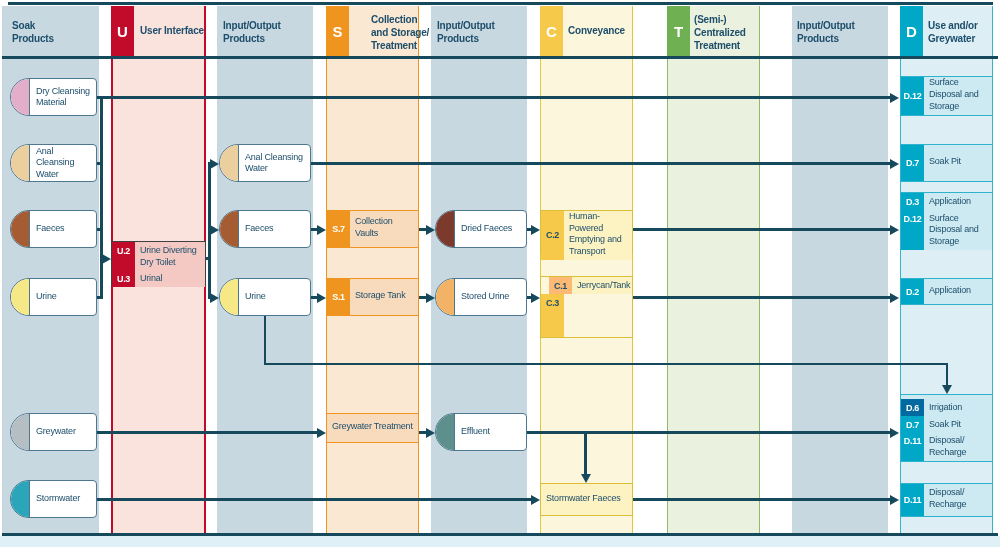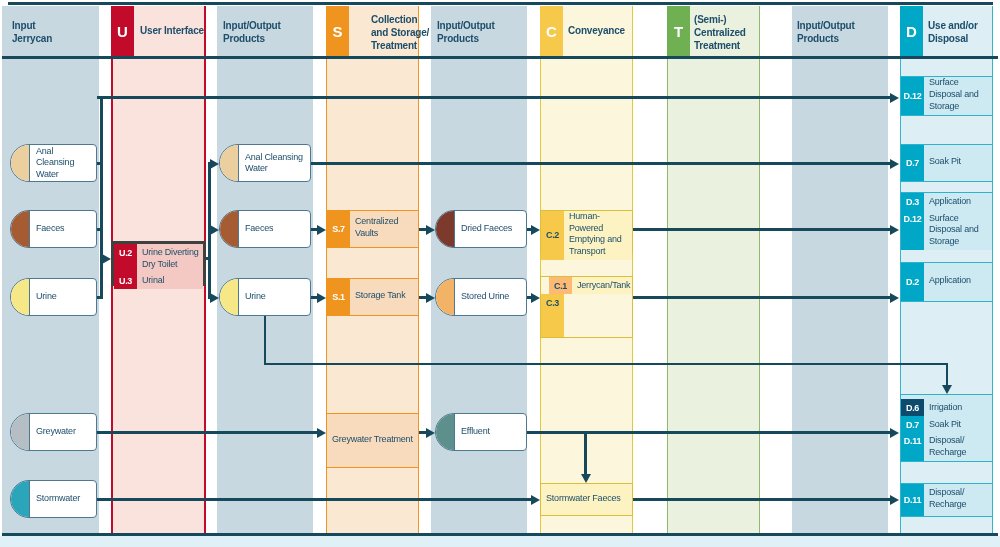--- a/index.html
+++ b/index.html
@@ -58,21 +58,21 @@
   .pcode {
     flex:0 0 23px; box-sizing:border-box; padding-top:4px; text-align:center;
     font-weight:bold; font-size:9px; letter-spacing:-0.3px; color:#fff;
   }
   .plab {
     flex:1 1 auto; box-sizing:border-box; padding:3px 2px 2px 5px;
     font-size:9px; letter-spacing:-0.2px; color:#1d4e6b; line-height:1.3;
   }
   .center .pcode { padding-top:0; display:flex; align-items:center; justify-content:center; }
   .center .plab { padding-top:0; display:flex; align-items:center; }
-  .u { border:3px solid #404040; } .u .plab { background:#f5c9c3; }
+  .u { border:1px solid #404040; } .u .plab { background:#f5c9c3; }
   .s { border:1px solid #ef941e; } .s .plab { background:#f8dabc; }
   .c { border:1px solid #ddbe39; } .c .plab { background:#fdf3c2; } .c .pcode { color:#1d4e6b; }
   .d { border:1px solid #2fb2cb; } .d .plab { background:#cde9f1; }
 </style>
 </head>
 <body>
 
 <div class="canvas">
 
   <div class="band band-io" style="left:2px;width:97px;"></div>
@@ -131,20 +131,24 @@
   <div class="ar" style="left:426px;top:428px;"></div>
   <div class="hl" style="left:527px;top:431px;width:363px;"></div>
   <div class="ar" style="left:890px;top:428px;"></div>
   <div class="vl" style="left:584px;top:431px;height:44px;"></div>
   <div class="ad" style="left:581px;top:474px;"></div>
   <div class="hl" style="left:97px;top:498px;width:434px;"></div>
   <div class="ar" style="left:531px;top:495px;"></div>
   <div class="hl" style="left:633px;top:498px;width:257px;"></div>
   <div class="ar" style="left:890px;top:495px;"></div>
 
+  <div class="pill" style="left:10px;top:78px;width:87px;">
+    <div class="cap" style="background-color: rgb(227, 174, 201);"></div>
+    <div class="plabel">Dry Cleansing Material</div>
+  </div>
   <div class="pill" style="left:10px;top:144px;width:87px;">
     <div class="cap" style="background-color: rgb(236, 207, 159);"></div>
     <div class="plabel">Anal Cleansing Water</div>
   </div>
   <div class="pill" style="left:10px;top:210px;width:87px;">
     <div class="cap" style="background-color: rgb(166, 92, 51);"></div>
     <div class="plabel">Faeces</div>
   </div>
   <div class="pill" style="left:10px;top:278px;width:87px;">
     <div class="cap" style="background-color: rgb(246, 231, 135);"></div>
@@ -192,32 +196,32 @@
     </div>
     <div class="prow">
       <div class="pcode" style="background-color: rgb(194, 11, 43);">U.3</div>
       <div class="plab">Urinal</div>
     </div>
   </div>
 
   <div class="proc s center" style="left:326px;top:210px;width:93px;height:38px;">
     <div class="prow">
       <div class="pcode" style="background-color: rgb(239, 148, 30);">S.7</div>
-      <div class="plab">Centralized Vaults</div>
+      <div class="plab">Collection Vaults</div>
     </div>
   </div>
 
   <div class="proc s center" style="left:326px;top:278px;width:93px;height:38px;">
     <div class="prow">
       <div class="pcode" style="background-color: rgb(239, 148, 30);">S.1</div>
       <div class="plab">Storage Tank</div>
     </div>
   </div>
 
-  <div class="proc s center" style="left:326px;top:413px;width:93px;height:55px;">
+  <div class="proc s center" style="left:326px;top:413px;width:93px;height:30px;">
     <div class="prow">
       <div class="plab">Greywater Treatment</div>
     </div>
   </div>
 
   <div class="proc c center" style="left:540px;top:210px;width:93px;height:44px;">
     <div class="prow">
       <div class="pcode" style="background-color: rgb(246, 201, 74);">C.2</div>
       <div class="plab">Human-Powered Emptying and Transport</div>
     </div>
@@ -257,30 +261,30 @@
     <div class="prow">
       <div class="pcode" style="background-color: rgb(0, 167, 198);">D.3</div>
       <div class="plab">Application</div>
     </div>
     <div class="prow">
       <div class="pcode" style="background-color: rgb(0, 167, 198);">D.12</div>
       <div class="plab">Surface Disposal and Storage</div>
     </div>
   </div>
 
-  <div class="proc d center" style="left:900px;top:262px;width:93px;height:40px;">
+  <div class="proc d center" style="left:900px;top:278px;width:93px;height:27px;">
     <div class="prow">
       <div class="pcode" style="background-color: rgb(0, 167, 198);">D.2</div>
       <div class="plab">Application</div>
     </div>
   </div>
 
   <div class="proc d" style="left:900px;top:394px;width:93px;height:68px;padding-top:4px;background:#cde9f1;">
     <div class="prow">
-      <div class="pcode" style="background-color: #0c4a6e;">D.6</div>
+      <div class="pcode" style="background-color: #0369a1;">D.6</div>
       <div class="plab">Irrigation</div>
     </div>
     <div class="prow">
       <div class="pcode" style="background-color: rgb(0, 167, 198);">D.7</div>
       <div class="plab">Soak Pit</div>
     </div>
     <div class="prow">
       <div class="pcode" style="background-color: rgb(0, 167, 198);">D.11</div>
       <div class="plab">Disposal/ Recharge</div>
     </div>
@@ -292,23 +296,23 @@
       <div class="plab">Disposal/ Recharge</div>
     </div>
   </div>
 
   <div class="hdr-badge" style="left: 111px; background-color: rgb(194, 11, 43);">U</div>
   <div class="hdr-badge" style="left: 326px; background-color: rgb(239, 148, 30);">S</div>
   <div class="hdr-badge" style="left: 540px; background-color: rgb(246, 201, 74);">C</div>
   <div class="hdr-badge" style="left: 667px; background-color: rgb(111, 176, 83);">T</div>
   <div class="hdr-badge" style="left: 900px; background-color: rgb(0, 167, 198);">D</div>
 
-  <div class="hdr-title" style="left:12px;top:19px;width:55px;">Input Jerrycan</div>
+  <div class="hdr-title" style="left:12px;top:19px;width:55px;">Soak Products</div>
   <div class="hdr-title nowrap" style="left:140px;top:24px;">User Interface</div>
   <div class="hdr-title" style="left:223px;top:19px;width:80px;">Input/Output Products</div>
   <div class="hdr-title" style="left:371px;top:13px;width:66px;">Collection and Storage/ Treatment</div>
   <div class="hdr-title" style="left:437px;top:19px;width:80px;">Input/Output Products</div>
   <div class="hdr-title nowrap" style="left:568px;top:24px;">Conveyance</div>
   <div class="hdr-title" style="left:694px;top:13px;width:68px;">(Semi-) Centralized Treatment</div>
   <div class="hdr-title" style="left:797px;top:19px;width:80px;">Input/Output Products</div>
-  <div class="hdr-title" style="left:928px;top:19px;width:62px;">Use and/or Disposal</div>
+  <div class="hdr-title" style="left:928px;top:19px;width:62px;">Use and/or Greywater</div>
 
 </div>
 
 </body></html>

